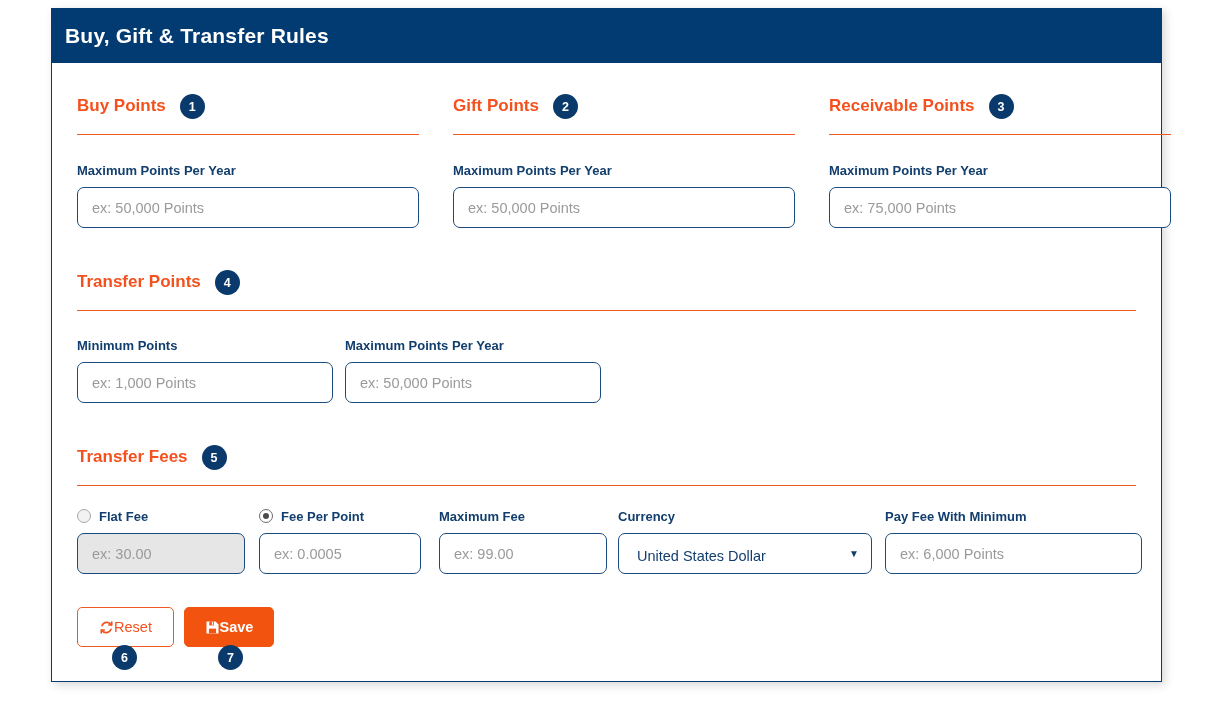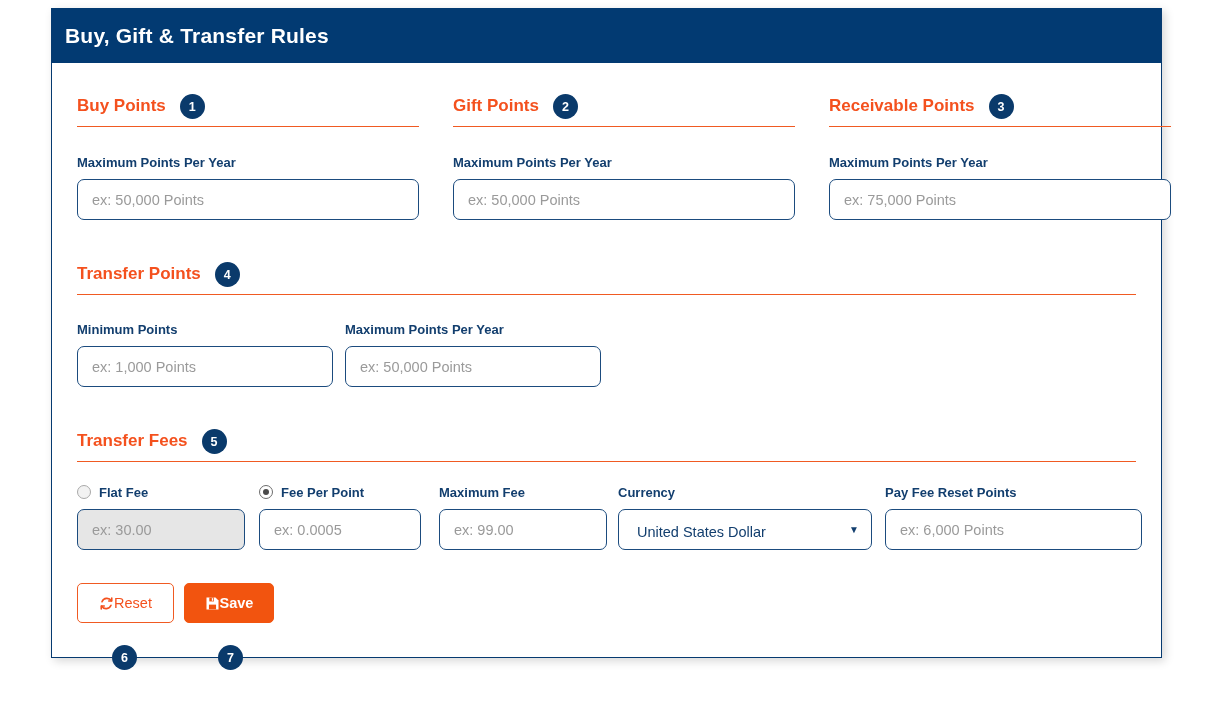--- a/index.html
+++ b/index.html
@@ -48,21 +48,21 @@
 
   .card-body {
     padding: 30px 25px 34px 25px;
     position: relative;
   }
 
   
   .section-head {
     position: relative;
     border-bottom: 1.6px solid #F05A22;
-    padding-bottom: 8px;
+    padding-bottom: 16px;
     display: flex;
     align-items: center;
   }
 
   .section-title {
     color: #F4511E;
     font-size: 17px;
     font-weight: 700;
     white-space: nowrap;
   }
@@ -359,21 +359,21 @@
             <div class="field-label">Currency</div>
             <div class="select-wrap">
               <div class="select-box">
                 <span>United States Dollar</span>
               </div>
               <span class="select-caret">▼</span>
             </div>
           </div>
 
           <div class="tf-col tf-paypoints">
-            <div class="field-label">Pay Fee Reset Points</div>
+            <div class="field-label">Pay Fee With Minimum</div>
             <input class="input" type="text" placeholder="ex: 6,000 Points" style="">
           </div>
 
         </div>
       </div>
 
       <div class="btn-row">
         <button class="btn btn-reset">
           <span>
             <svg width="15" height="15" viewBox="0 0 16 16" fill="none" xmlns="http://www.w3.org/2000/svg">

